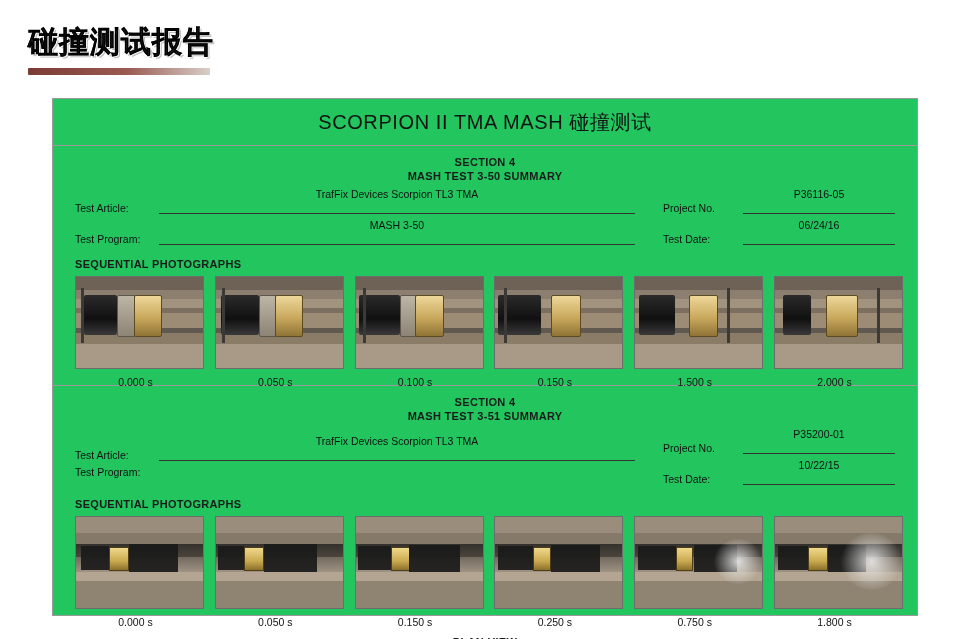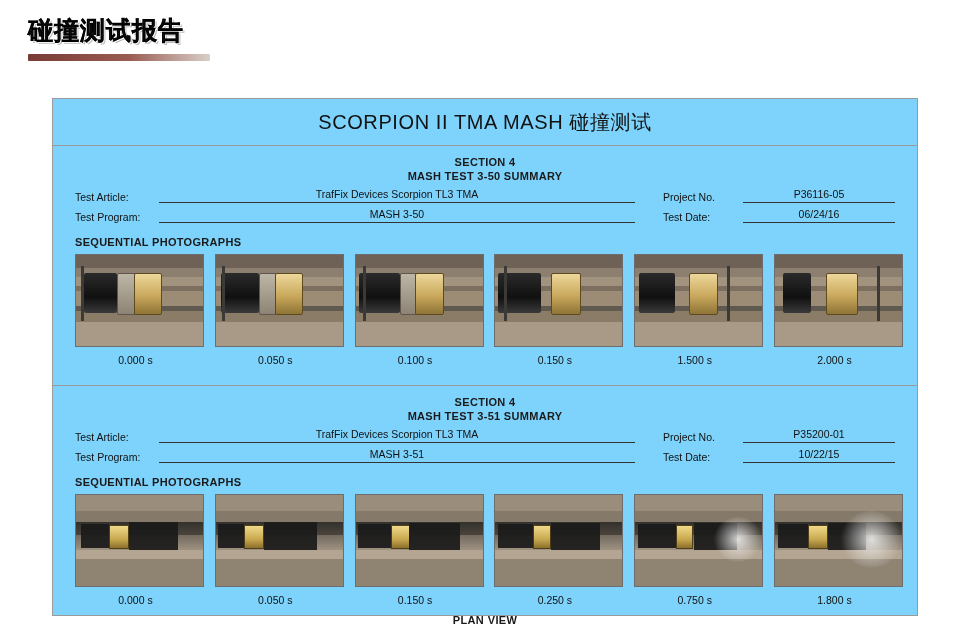--- a/index.html
+++ b/index.html
@@ -19,43 +19,44 @@
   
   .slide-title-wrap {
     position: absolute;
     left: 28px;
     top: 18px;
     width: 420px;
   }
   .slide-title {
     font-family: "DejaVu Sans", sans-serif;
     font-weight: bold;
-    font-size: 25px;
+    font-size: 30px;
     letter-spacing: 1px;
     color: #1b1b1b;
     -webkit-text-stroke: 0.4px #000;
     line-height: 1.05;
     text-shadow: 1px 1px 0 #ffffff, 2px 2px 0 #bdbdbd;
+    margin-top: 8px;
   }
   .title-rule {
     margin-top: 10px;
     width: 182px;
     height: 7px;
     background: linear-gradient(to right, #7b3b36 0%, #9a5b52 55%, #d9cfc9 100%);
     border-radius: 1px;
   }
 
   
   .doc {
     position: absolute;
     left: 52px;
     top: 98px;
     width: 866px;
     height: 518px;
-    background: #7dd3fc;
+    background: #22c55e;
     border: 1px solid #9a9a9a;
     box-sizing: border-box;
   }
   .doc-header {
     height: 46px;
     border-bottom: 1px solid #9a9a9a;
     display: flex;
     align-items: center;
     justify-content: center;
   }
@@ -106,21 +107,21 @@
   .field-label {
     width: 84px;
     flex: 0 0 auto;
     color: #111;
   }
   .meta-col-right .field-label { width: 80px; }
   .field-value {
     flex: 1 1 auto;
     border-bottom: 1px solid #333;
     text-align: center;
-    padding-bottom: 1px;
+    padding-bottom: 12px;
     font-size: 10.5px;
     color: #111;
     line-height: 13px;
     min-height: 13px;
   }
 
   .seq-title {
     text-align: left;
     font-size: 11px;
     font-weight: bold;
@@ -353,21 +354,20 @@
     <div class="section-sub">MASH TEST 3-51 SUMMARY</div>
 
     <div class="meta">
       <div class="meta-col-left">
         <div class="field-row">
           <div class="field-label">Test Article:</div>
           <div class="field-value">TrafFix Devices Scorpion TL3 TMA</div>
         </div>
         <div class="field-row">
           <div class="field-label">Test Program:</div>
-          <div class="field-value">MASH 3-51</div>
         </div>
       </div>
       <div class="meta-col-right">
         <div class="field-row">
           <div class="field-label">Project No.</div>
           <div class="field-value">P35200-01</div>
         </div>
         <div class="field-row">
           <div class="field-label">Test Date:</div>
           <div class="field-value">10/22/15</div>

